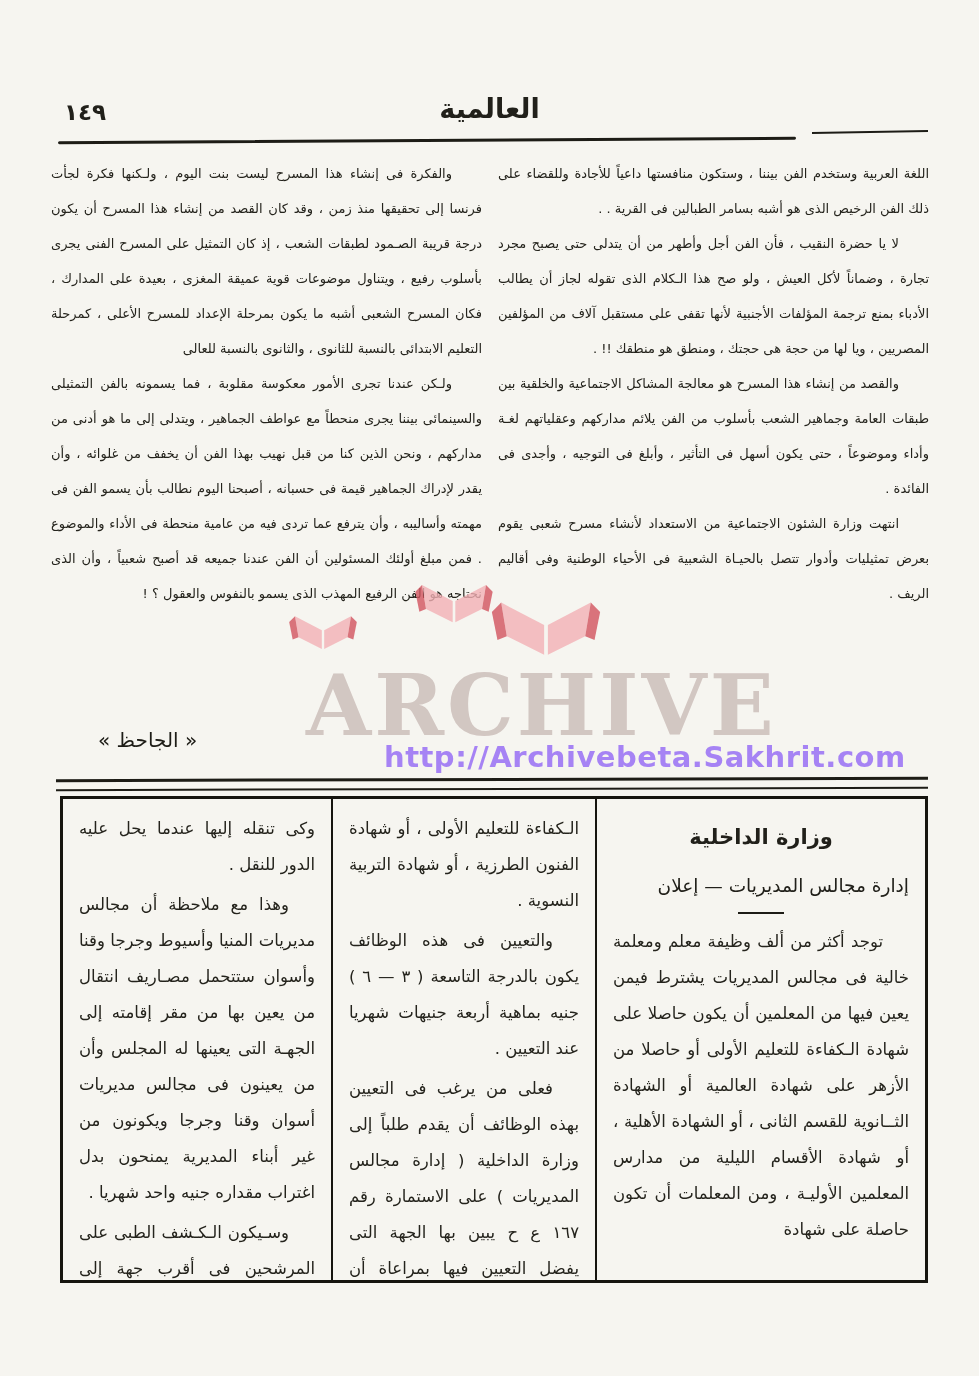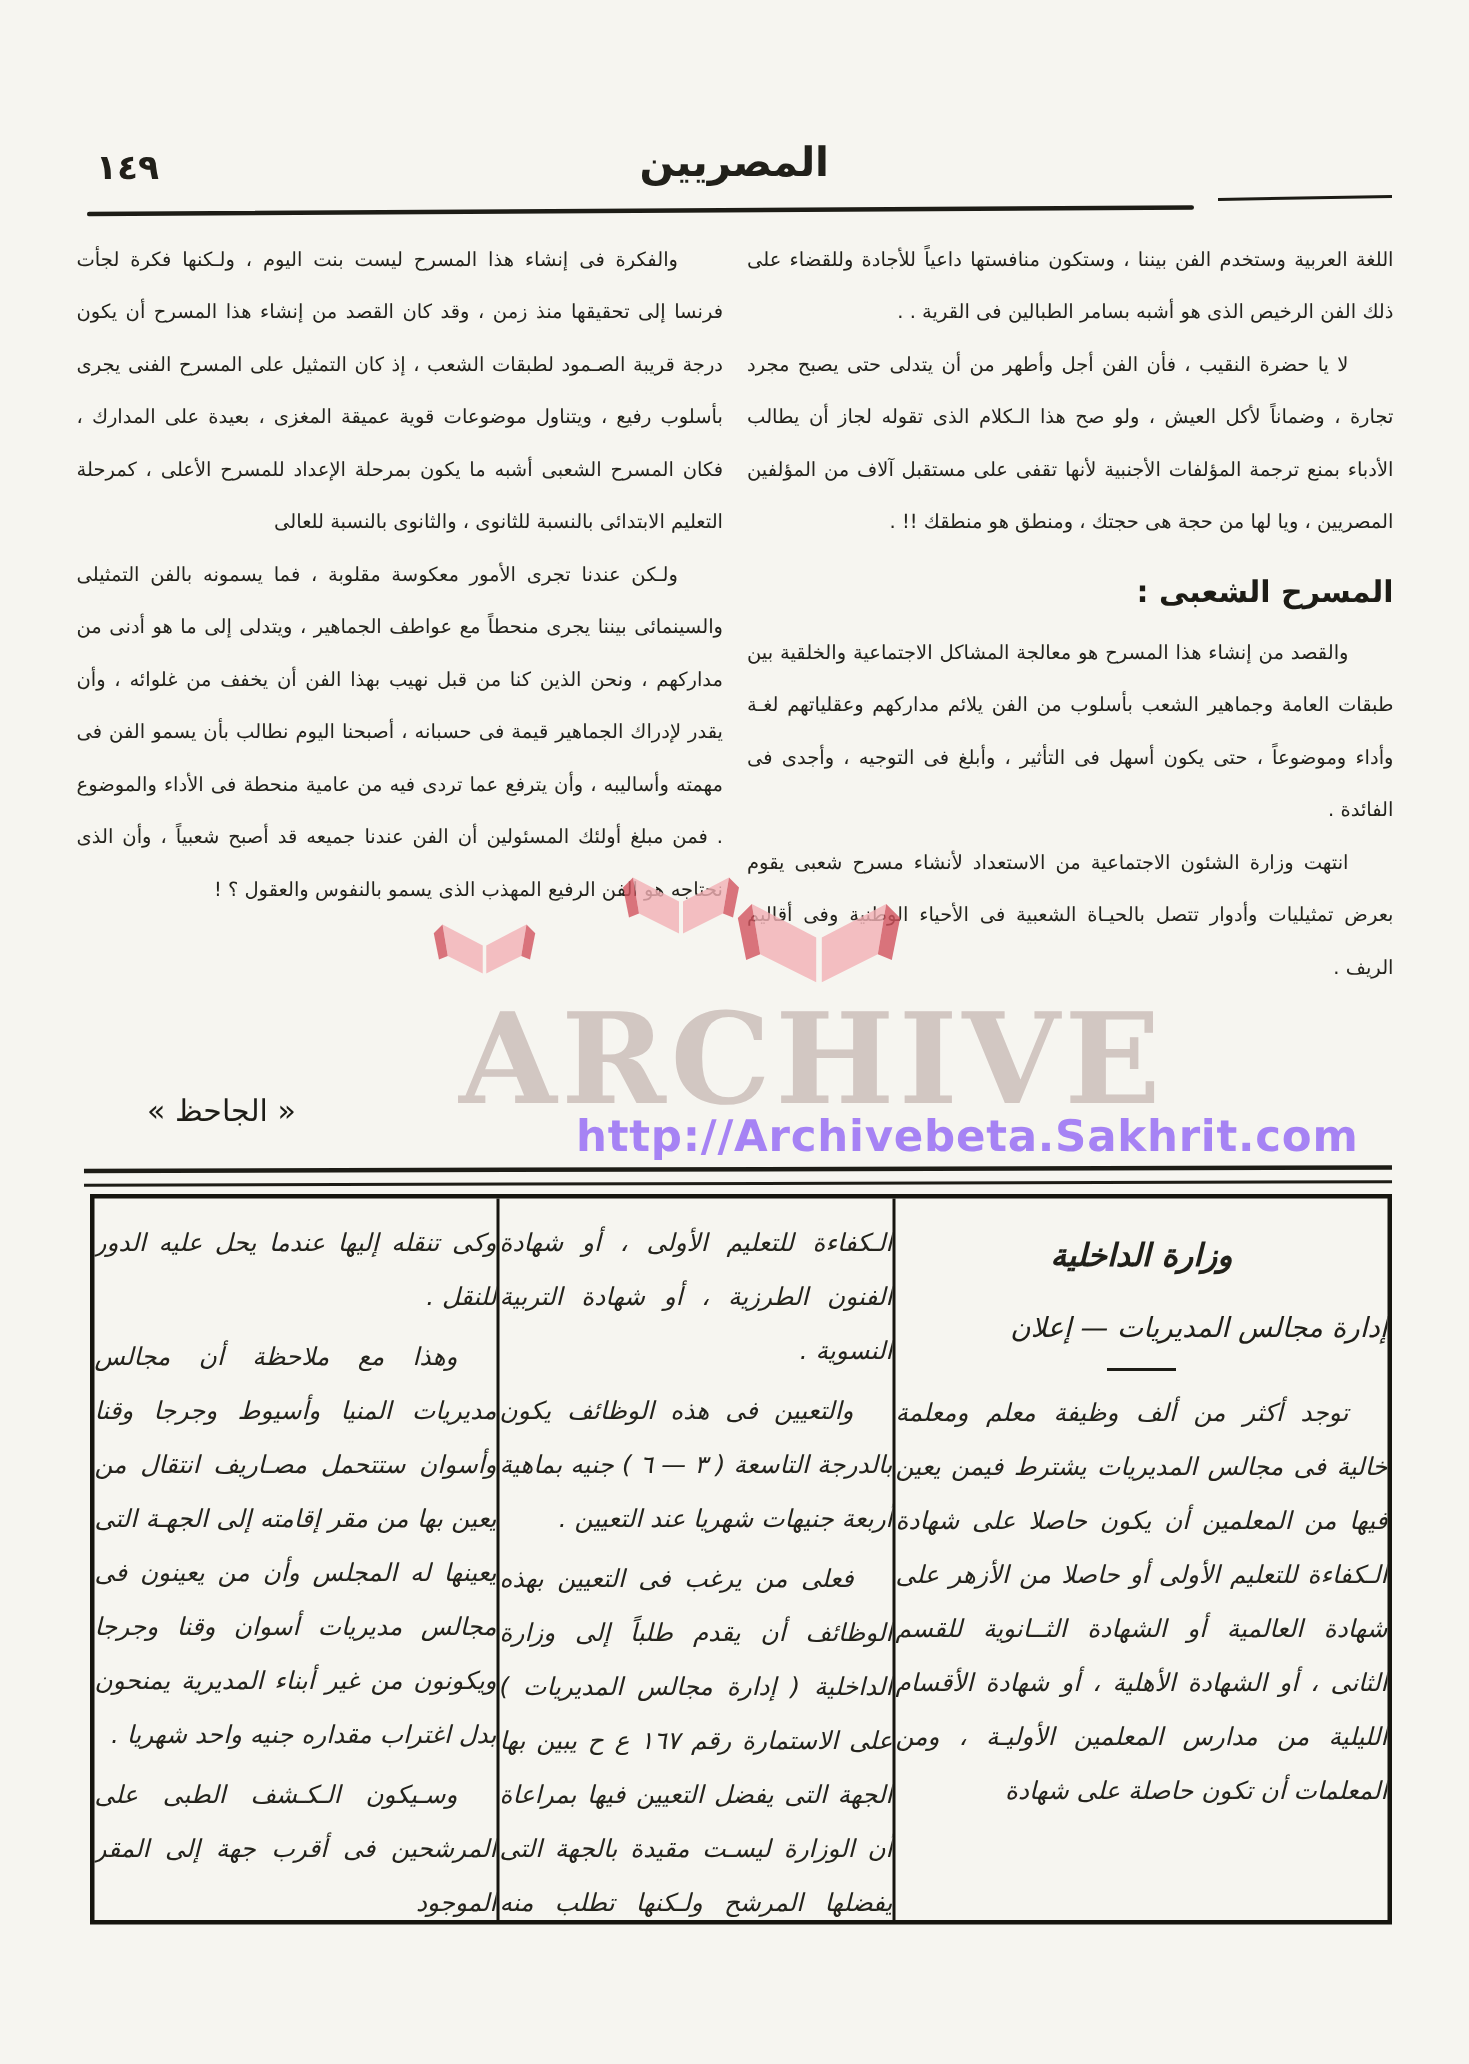--- a/index.html
+++ b/index.html
@@ -73,21 +73,21 @@
     border-top:3px solid #1d1c16;border-bottom:2px solid #1d1c16;
     transform:rotate(-0.15deg);
   }
 
   
   .ad-box{
     position:absolute;top:796px;left:60px;width:868px;height:487px;
     border:3px solid #16150f;box-sizing:border-box;
     direction:rtl;display:flex;background:transparent;z-index:4;
   }
-  .ad-box .ad-col{box-sizing:border-box;padding:12px 0 0;overflow:hidden;font-style:italic;}
+  .ad-box .ad-col{box-sizing:border-box;padding:12px 16px 0;overflow:hidden;}
   .ad-col-right{width:330px;border-left:2px solid #16150f;}
   .ad-col-middle{width:264px;border-left:2px solid #16150f;}
   .ad-col-left{flex:1;}
   .ad-box p{
     margin:0 0 4px;font-size:16.5px;line-height:36px;
     text-align:justify;text-indent:26px;color:#24231c;
   }
   .ad-box p.no-indent{text-indent:0;}
   .ad-title{
     text-align:center;font-size:21px;font-weight:bold;
@@ -97,29 +97,28 @@
     font-size:18.5px;margin:26px 0 0;direction:rtl;
   }
   .ad-dash{width:46px;height:2px;background:#1d1c16;margin:16px auto 10px;}
 </style>
 </head>
 <body>
 
 <div class="page">
 
   <div class="page-number">١٤٩</div>
-  <div class="masthead">المصريين</div>
+  <div class="masthead">العالمية</div>
   <div class="header-rule"></div>
   <div class="header-rule-2"></div>
 
   <div class="article">
     <div class="col">
       <p class="no-indent">اللغة العربية وستخدم الفن بيننا ، وستكون منافستها داعياً للأجادة وللقضاء على ذلك الفن الرخيص الذى هو أشبه بسامر الطبالين فى القرية . .</p>
       <p>لا يا حضرة النقيب ، فأن الفن أجل وأطهر من أن يتدلى حتى يصبح مجرد تجارة ، وضماناً لأكل العيش ، ولو صح هذا الـكلام الذى تقوله لجاز أن يطالب الأدباء بمنع ترجمة المؤلفات الأجنبية لأنها تقفى على مستقبل آلاف من المؤلفين المصريين ، ويا لها من حجة هى حجتك ، ومنطق هو منطقك !! .</p>
-      <div class="section-heading">المسرح الشعبى :</div>
       <p>والقصد من إنشاء هذا المسرح هو معالجة المشاكل الاجتماعية والخلقية بين طبقات العامة وجماهير الشعب بأسلوب من الفن يلائم مداركهم وعقلياتهم لغـة وأداء وموضوعاً ، حتى يكون أسهل فى التأثير ، وأبلغ فى التوجيه ، وأجدى فى الفائدة .</p>
       <p>انتهت وزارة الشئون الاجتماعية من الاستعداد لأنشاء مسرح شعبى يقوم بعرض تمثيليات وأدوار تتصل بالحيـاة الشعبية فى الأحياء الوطنية وفى أقاليم الريف .</p>
     </div>
     <div class="col">
       <p>والفكرة فى إنشاء هذا المسرح ليست بنت اليوم ، ولـكنها فكرة لجأت فرنسا إلى تحقيقها منذ زمن ، وقد كان القصد من إنشاء هذا المسرح أن يكون درجة قريبة الصـمود لطبقات الشعب ، إذ كان التمثيل على المسرح الفنى يجرى بأسلوب رفيع ، ويتناول موضوعات قوية عميقة المغزى ، بعيدة على المدارك ، فكان المسرح الشعبى أشبه ما يكون بمرحلة الإعداد للمسرح الأعلى ، كمرحلة التعليم الابتدائى بالنسبة للثانوى ، والثانوى بالنسبة للعالى</p>
       <p>ولـكن عندنا تجرى الأمور معكوسة مقلوبة ، فما يسمونه بالفن التمثيلى والسينمائى بيننا يجرى منحطاً مع عواطف الجماهير ، ويتدلى إلى ما هو أدنى من مداركهم ، ونحن الذين كنا من قبل نهيب بهذا الفن أن يخفف من غلوائه ، وأن يقدر لإدراك الجماهير قيمة فى حسبانه ، أصبحنا اليوم نطالب بأن يسمو الفن فى مهمته وأساليبه ، وأن يترفع عما تردى فيه من عامية منحطة فى الأداء والموضوع . فمن مبلغ أولئك المسئولين أن الفن عندنا جميعه قد أصبح شعبياً ، وأن الذى نحتاجه هو الفن الرفيع المهذب الذى يسمو بالنفوس والعقول ؟ !</p>
     </div>
     <div class="signature">« الجاحظ »</div>
   </div>
 

